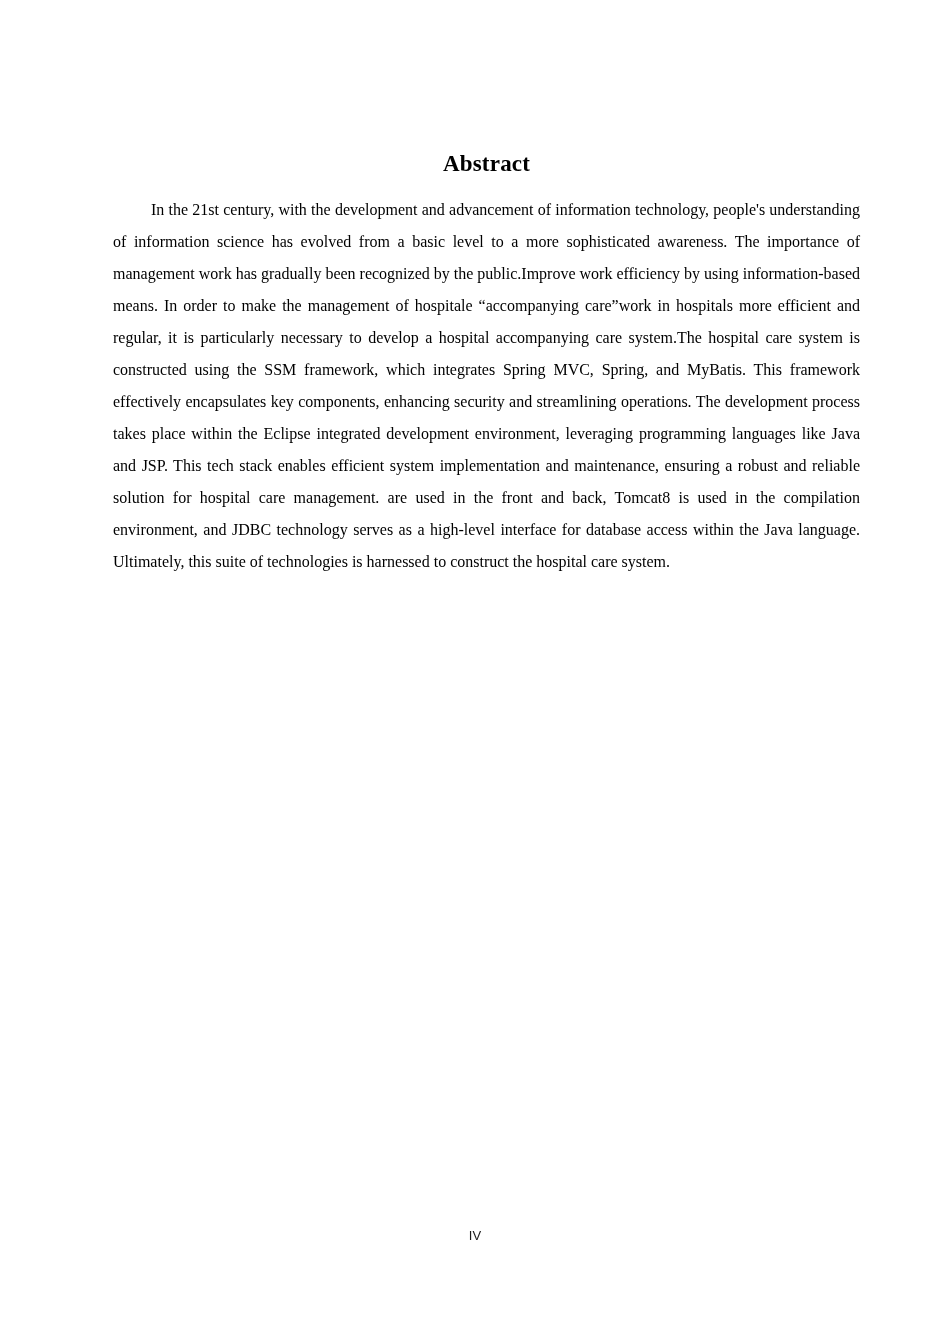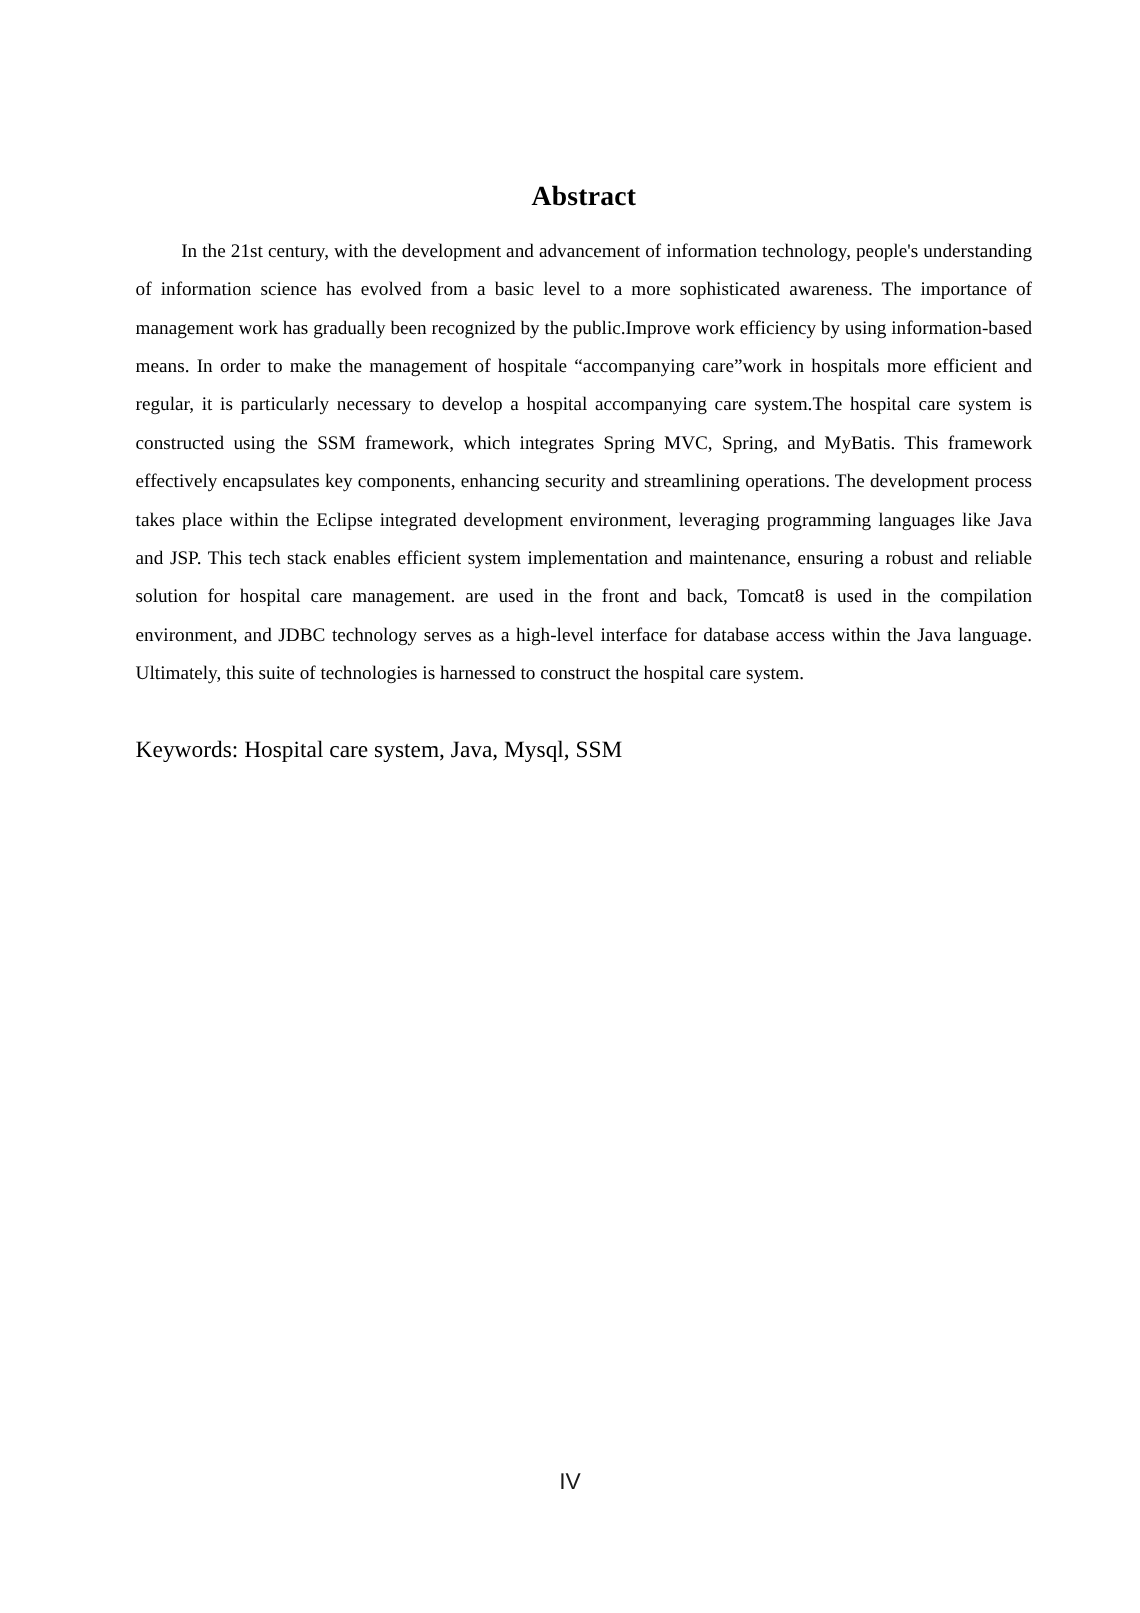--- a/index.html
+++ b/index.html
@@ -62,35 +62,34 @@
     text-indent: 0;
   }
 
   .page-number {
     position: absolute;
     left: 0;
     right: 0;
     top: 1228px;
     text-align: center;
     font-family: "Liberation Sans", "DejaVu Sans", sans-serif;
-    font-size: 19px;
+    font-size: 13px;
     line-height: 16px;
     color: #1a1a1a;
   }
 </style>
 </head>
 <body>
 
 <div class="page">
 
   <div class="content">
 
     <h1 class="abstract-title">Abstract</h1>
 
     <p class="abstract-body">In the 21st century, with the development and advancement of information technology, people's understanding of information science has evolved from a basic level to a more sophisticated awareness. The importance of management work has gradually been recognized by the public.Improve work efficiency by using information-based means. In order to make the management of hospitale “accompanying care”work in hospitals more efficient and regular, it is particularly necessary to develop a hospital accompanying care system.The hospital care system is constructed using the SSM framework, which integrates Spring MVC, Spring, and MyBatis. This framework effectively encapsulates key components, enhancing security and streamlining operations. The development process takes place within the Eclipse integrated development environment, leveraging programming languages like Java and JSP. This tech stack enables efficient system implementation and maintenance, ensuring a robust and reliable solution for hospital care management. are used in the front and back, Tomcat8 is used in the compilation environment, and JDBC technology serves as a high-level interface for database access within the Java language. Ultimately, this suite of technologies is harnessed to construct the hospital care system.</p>
 
-    <p class="keywords">Keywords: Hospital care system, Java, Mysql, SSM</p>
 
   </div>
 
   <div class="page-number">IV</div>
 
 </div>
 
 </body></html>

